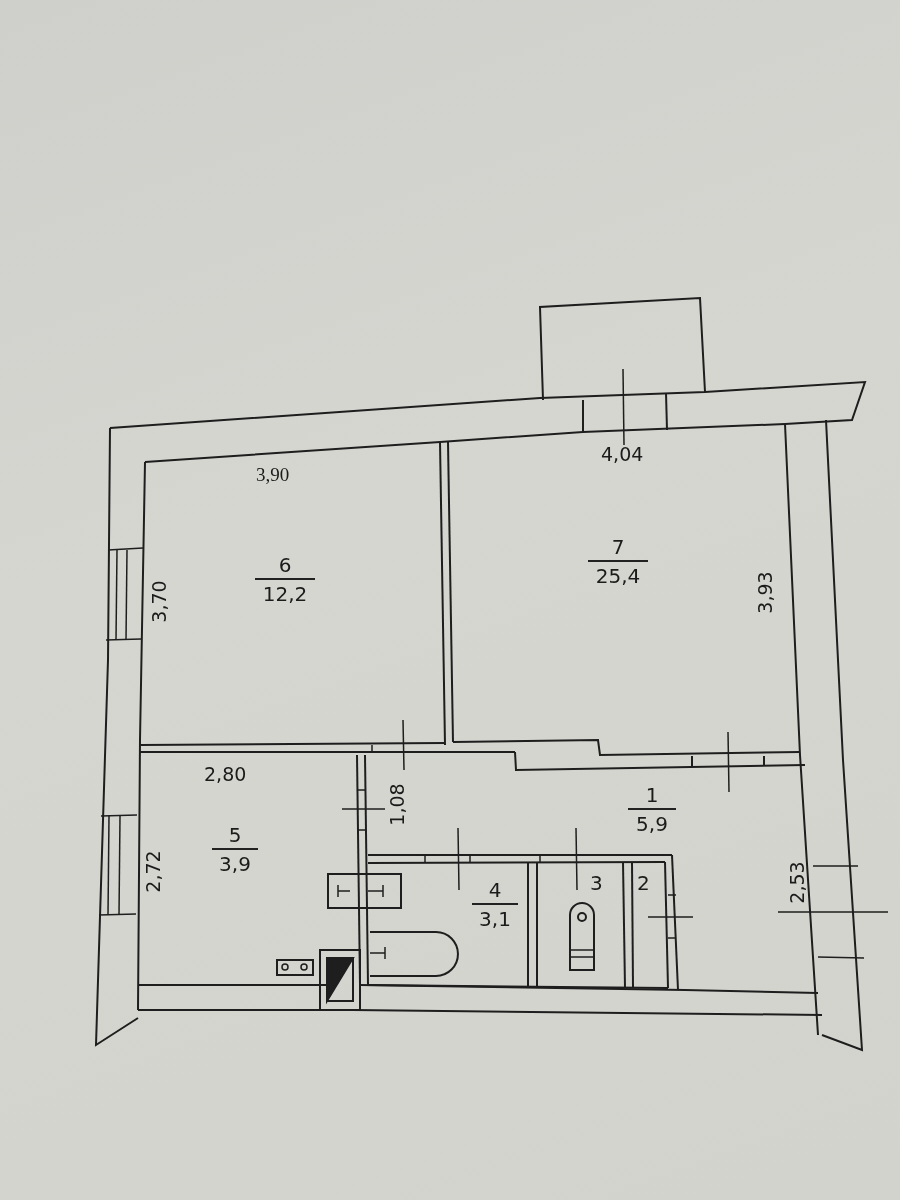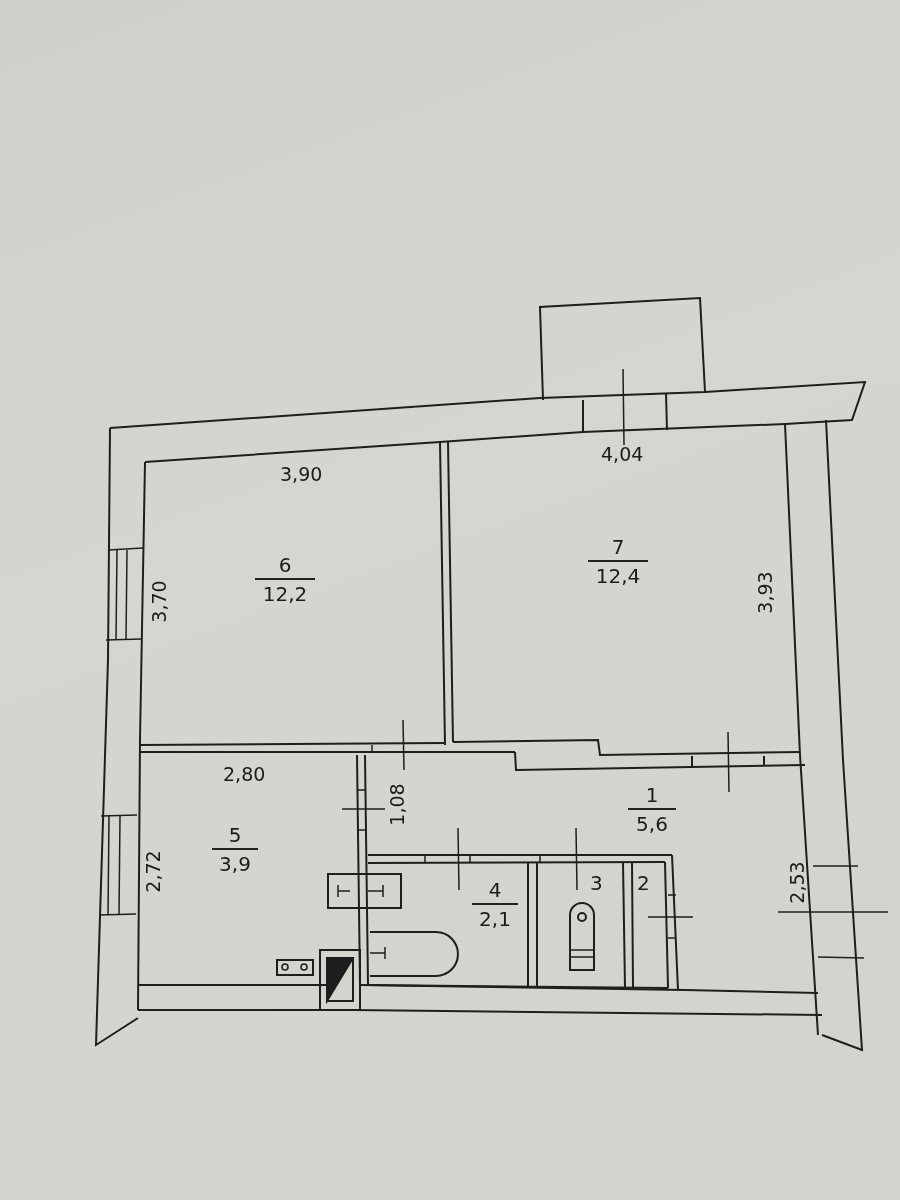--- a/index.html
+++ b/index.html
@@ -145,42 +145,42 @@
 
   
   <div class="frac" style="left:255px;top:555px;width:60px;">
     <span class="num">6</span>
     <span class="bar" style="width:60px;"></span>
     <span class="den">12,2</span>
   </div>
   <div class="frac" style="left:588px;top:537px;width:60px;">
     <span class="num">7</span>
     <span class="bar" style="width:60px;"></span>
-    <span class="den">12,4</span>
+    <span class="den">25,4</span>
   </div>
   <div class="frac" style="left:212px;top:825px;width:46px;">
     <span class="num">5</span>
     <span class="bar" style="width:46px;"></span>
     <span class="den">3,9</span>
   </div>
   <div class="frac" style="left:628px;top:785px;width:48px;">
     <span class="num">1</span>
     <span class="bar" style="width:48px;"></span>
-    <span class="den">5,6</span>
+    <span class="den">5,9</span>
   </div>
   <div class="frac" style="left:472px;top:880px;width:46px;">
     <span class="num">4</span>
     <span class="bar" style="width:46px;"></span>
-    <span class="den">2,1</span>
+    <span class="den">3,1</span>
   </div>
   <div class="lbl" style="left:590px;top:873px;font-size:20px;">3</div>
   <div class="lbl" style="left:637px;top:873px;font-size:20px;">2</div>
 
   
-  <div class="lbl" style="left:280px;top:465px;">3,90</div>
+  <div class="lbl" style="left:256px;top:465px;font-family:Liberation Serif, serif;">3,90</div>
   <div class="lbl" style="left:587px;top:445px;margin-left:14px;">4,04</div>
-  <div class="lbl" style="left:223px;top:765px;">2,80</div>
+  <div class="lbl" style="left:204px;top:765px;">2,80</div>
   <div class="lbl rot" style="left:138px;top:592px;">3,70</div>
   <div class="lbl rot" style="left:744px;top:583px;">3,93</div>
   <div class="lbl rot" style="left:132px;top:862px;">2,72</div>
   <div class="lbl rot" style="left:376px;top:795px;">1,08</div>
   <div class="lbl rot" style="left:776px;top:873px;">2,53</div>
 </div>
 
 </body></html>

